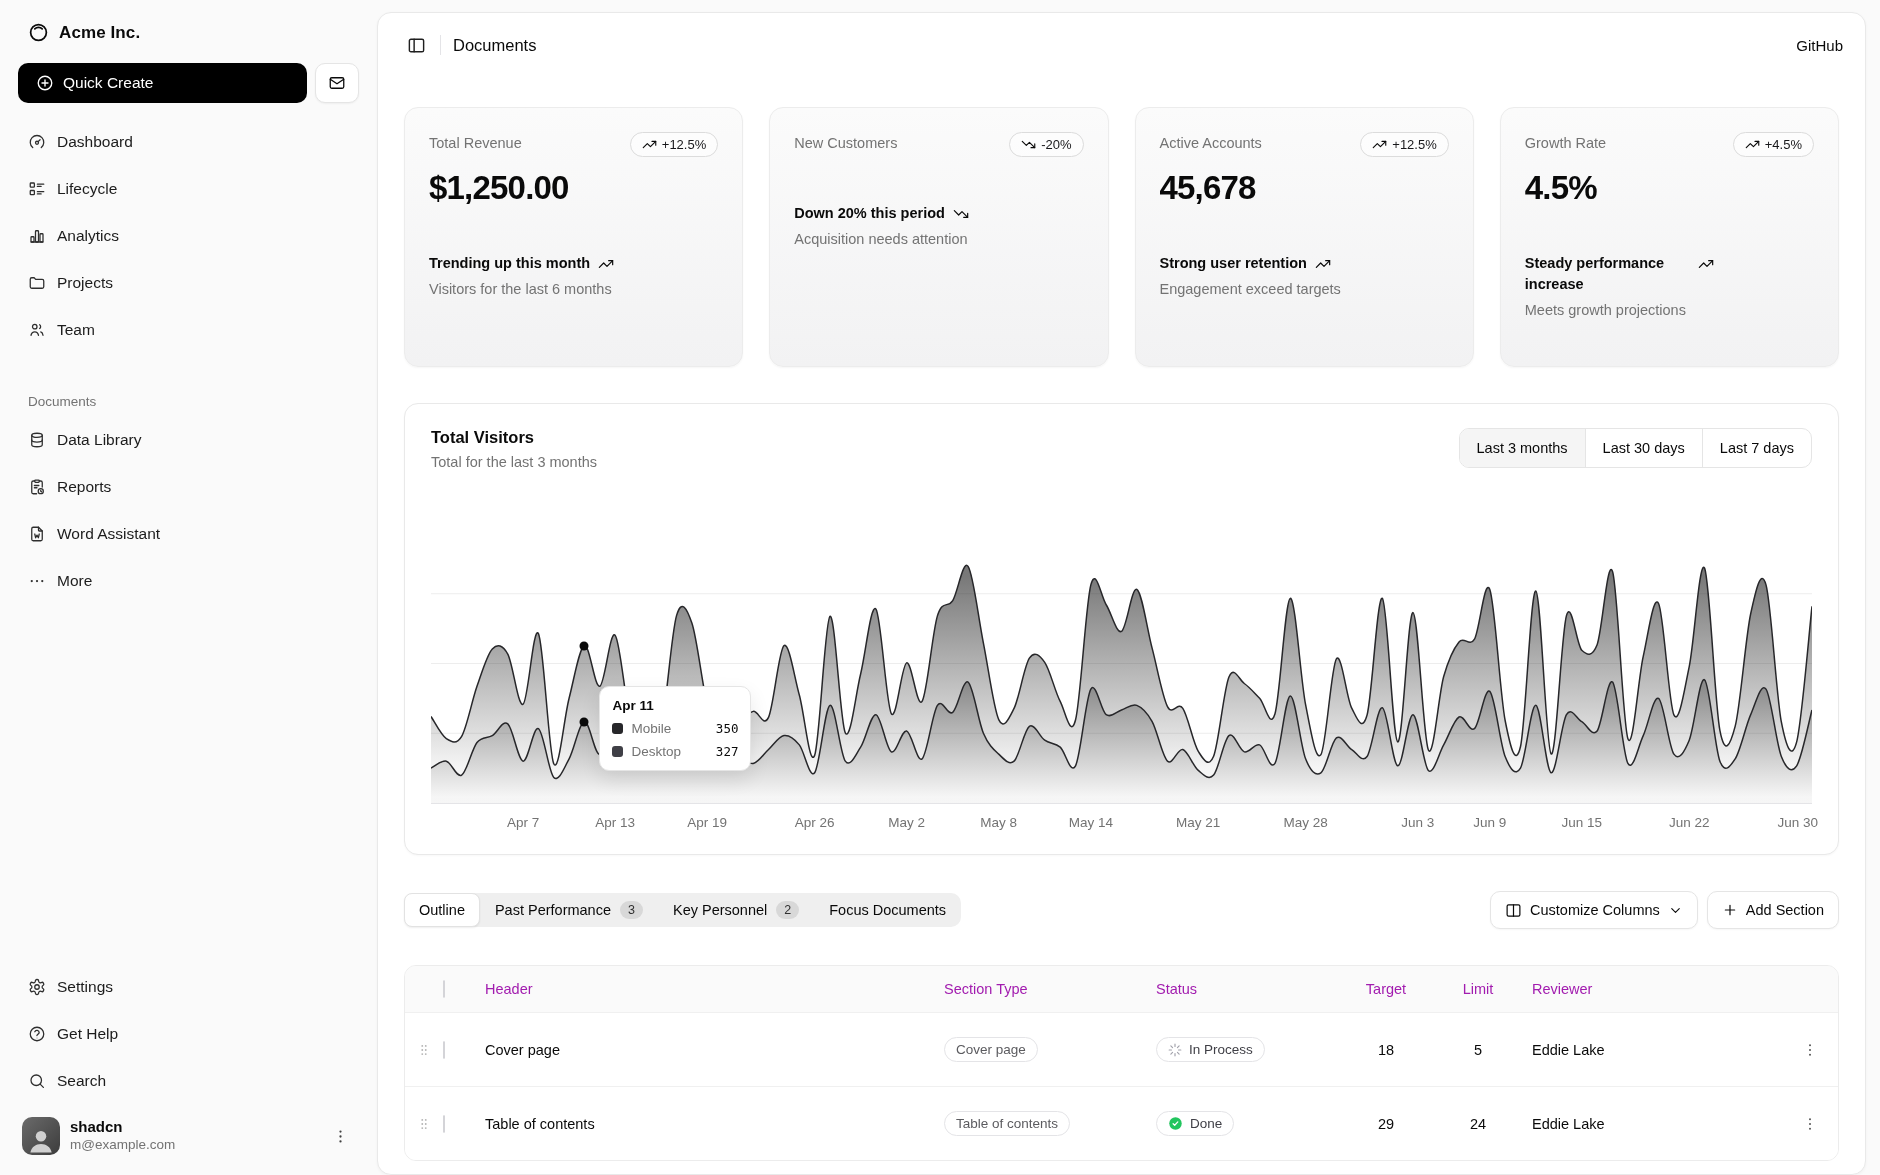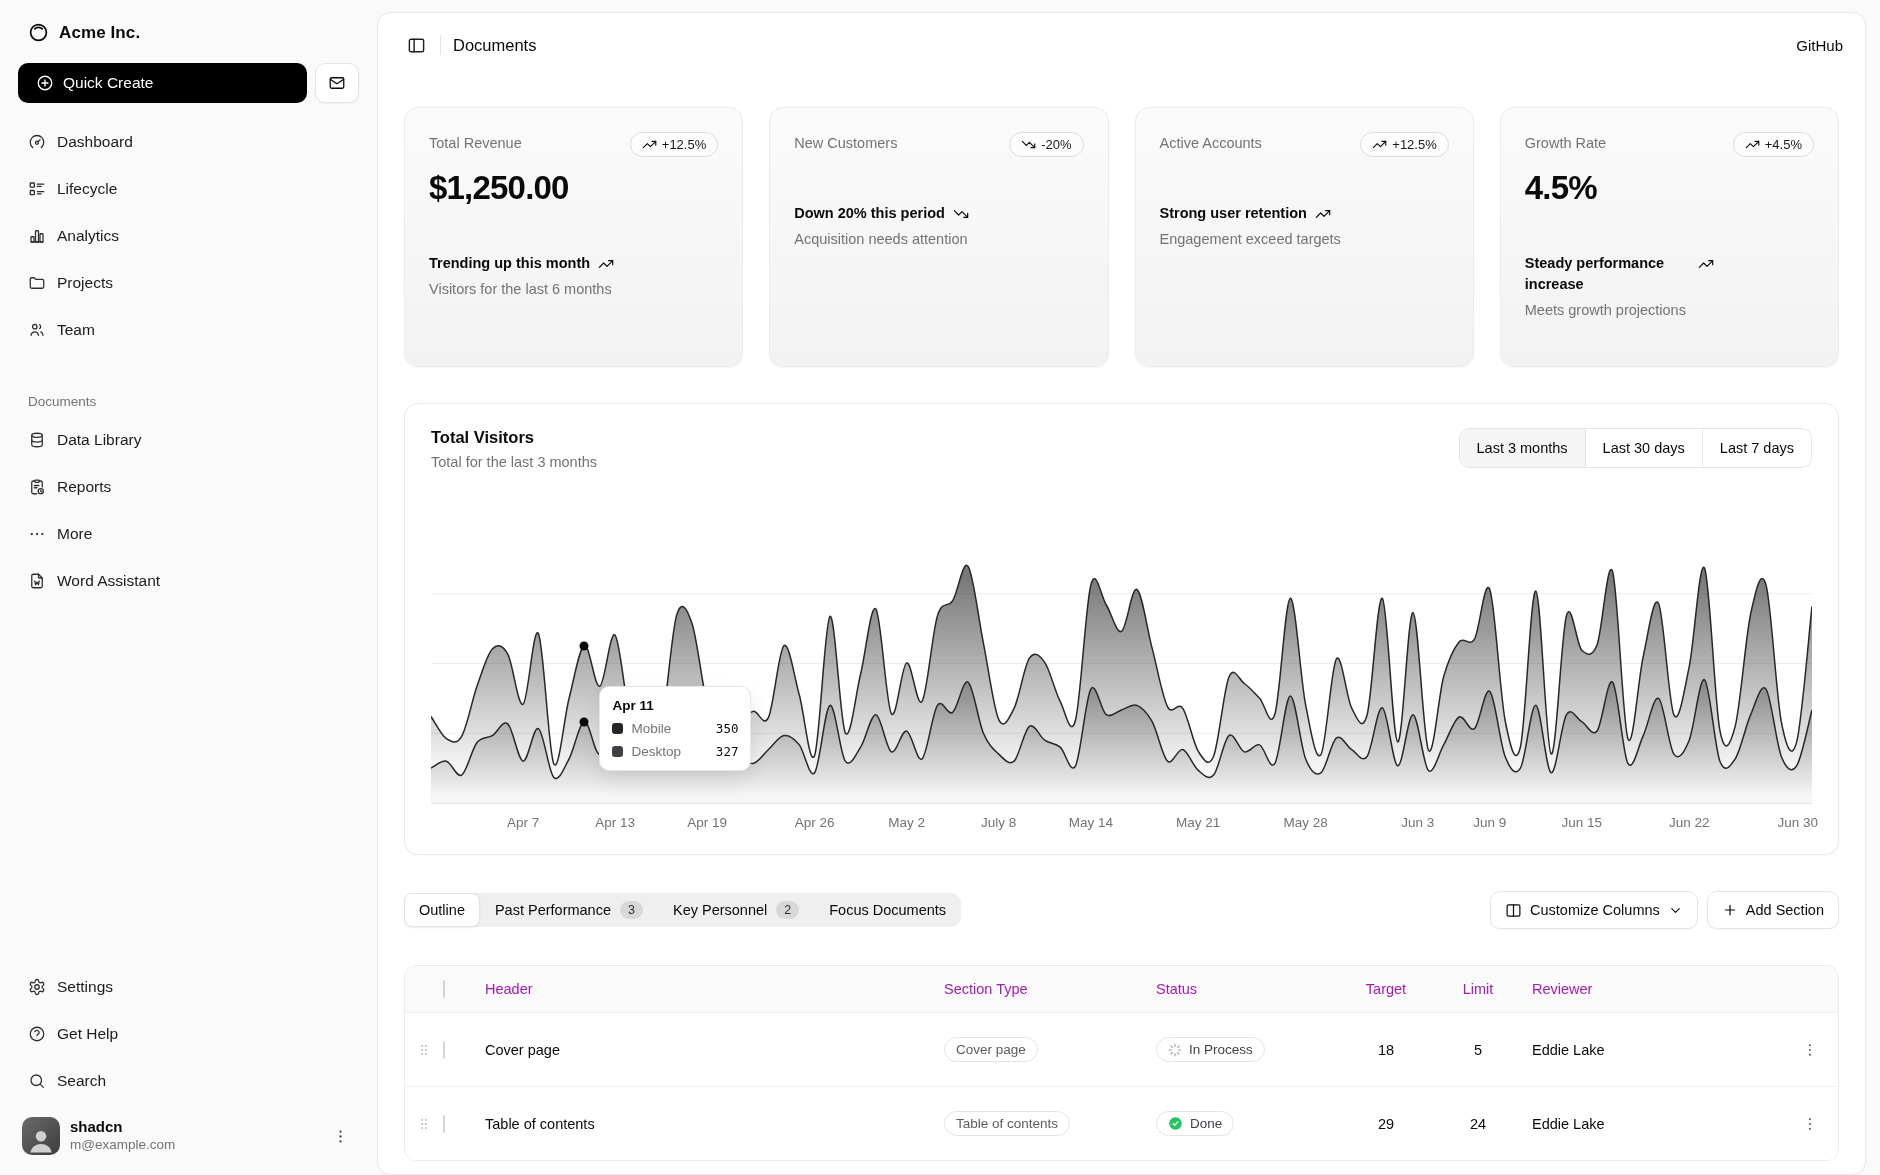--- a/index.html
+++ b/index.html
@@ -200,37 +200,37 @@
               <rect x="9" y="2.8" width="6" height="3" rx="1"></rect>
               <path d="M8.5 10h6M8.5 13h3.5"></path>
               <circle cx="17" cy="17.5" r="3.4"></circle>
               <path d="M17 16.2v1.3l1 .9"></path>
             </svg>
           </span>
         <span>Reports</span>
       </div>
       <div class="nav-item">
         <span>
+            <svg width="18" height="18" viewBox="0 0 24 24" fill="none" stroke="currentColor" stroke-width="1.7" stroke-linecap="round" stroke-linejoin="round">
+              <path d="M14 3v4a1 1 0 0 0 1 1h4"></path>
+              <path d="M14 3H7a2 2 0 0 0-2 2v14a2 2 0 0 0 2 2h10a2 2 0 0 0 2-2V8Z"></path>
+              <path d="m9 12 1.2 5 1.8-3.6L13.8 17 15 12"></path>
+            </svg>
+          </span>
+        <span>Word Assistant</span>
+      </div>
+      <div class="nav-item">
+        <span>
             <svg width="18" height="18" viewBox="0 0 24 24" fill="currentColor">
               <circle cx="5" cy="12" r="1.5"></circle>
               <circle cx="12" cy="12" r="1.5"></circle>
               <circle cx="19" cy="12" r="1.5"></circle>
             </svg>
           </span>
         <span>More</span>
-      </div>
-      <div class="nav-item">
-        <span>
-            <svg width="18" height="18" viewBox="0 0 24 24" fill="none" stroke="currentColor" stroke-width="1.7" stroke-linecap="round" stroke-linejoin="round">
-              <path d="M14 3v4a1 1 0 0 0 1 1h4"></path>
-              <path d="M14 3H7a2 2 0 0 0-2 2v14a2 2 0 0 0 2 2h10a2 2 0 0 0 2-2V8Z"></path>
-              <path d="m9 12 1.2 5 1.8-3.6L13.8 17 15 12"></path>
-            </svg>
-          </span>
-        <span>Word Assistant</span>
       </div>
     </nav>
 
     <div class="sidebar-spacer"></div>
 
     <nav>
       <div class="nav-item">
         <span>
             <svg width="18" height="18" viewBox="0 0 24 24" fill="none" stroke="currentColor" stroke-width="1.7" stroke-linecap="round" stroke-linejoin="round">
               <path d="M12.22 2h-.44a2 2 0 0 0-2 2v.18a2 2 0 0 1-1 1.73l-.43.25a2 2 0 0 1-2 0l-.15-.08a2 2 0 0 0-2.73.73l-.22.38a2 2 0 0 0 .73 2.73l.15.1a2 2 0 0 1 1 1.72v.51a2 2 0 0 1-1 1.74l-.15.09a2 2 0 0 0-.73 2.73l.22.38a2 2 0 0 0 2.73.73l.15-.08a2 2 0 0 1 2 0l.43.25a2 2 0 0 1 1 1.73V20a2 2 0 0 0 2 2h.44a2 2 0 0 0 2-2v-.18a2 2 0 0 1 1-1.73l.43-.25a2 2 0 0 1 2 0l.15.08a2 2 0 0 0 2.73-.73l.22-.39a2 2 0 0 0-.73-2.73l-.15-.08a2 2 0 0 1-1-1.74v-.5a2 2 0 0 1 1-1.74l.15-.09a2 2 0 0 0 .73-2.73l-.22-.38a2 2 0 0 0-2.73-.73l-.15.08a2 2 0 0 1-2 0l-.43-.25a2 2 0 0 1-1-1.73V4a2 2 0 0 0-2-2z"></path>
@@ -360,20 +360,21 @@
             <span class="badge">
               <span>
                   <svg width="15" height="15" viewBox="0 0 24 24" fill="none" stroke="#0a0a0a" stroke-width="1.8" stroke-linecap="round" stroke-linejoin="round">
                     <polyline points="22 7 13.5 15.5 8.5 10.5 2 17"></polyline>
                     <polyline points="16 7 22 7 22 13"></polyline>
                   </svg>
                 </span>
               <span>+12.5%</span>
             </span>
           </div>
+          <div class="card-value">45,678</div>
           <div class="card-foot">
             <div class="foot-1">
                 <span>Strong user retention</span>
                 <span>
                   <svg width="16" height="16" viewBox="0 0 24 24" fill="none" stroke="#0a0a0a" stroke-width="1.8" stroke-linecap="round" stroke-linejoin="round">
                     <polyline points="22 7 13.5 15.5 8.5 10.5 2 17"></polyline>
                     <polyline points="16 7 22 7 22 13"></polyline>
                   </svg>
                 </span>
               </div>
@@ -458,21 +459,21 @@
                 <span class="tt-val">327</span>
               </div>
           </div>
         </div>
         <div class="x-axis" id="x-axis">
             <span style="left: 6.66667%;">Apr 7</span>
             <span style="left: 13.3333%;">Apr 13</span>
             <span style="left: 20%;">Apr 19</span>
             <span style="left: 27.7778%;">Apr 26</span>
             <span style="left: 34.4444%;">May 2</span>
-            <span style="left: 41.1111%;">July 8</span>
+            <span style="left: 41.1111%;">May 8</span>
             <span style="left: 47.7778%;">May 14</span>
             <span style="left: 55.5556%;">May 21</span>
             <span style="left: 63.3333%;">May 28</span>
             <span style="left: 70%; margin-left: 20px;">Jun 3</span>
             <span style="left: 76.6667%;">Jun 9</span>
             <span style="left: 83.3333%;">Jun 15</span>
             <span style="left: 91.1111%;">Jun 22</span>
             <span style="left: 100%; transform: translateX(-85%);">Jun 30</span>
           </div>
       </section>

